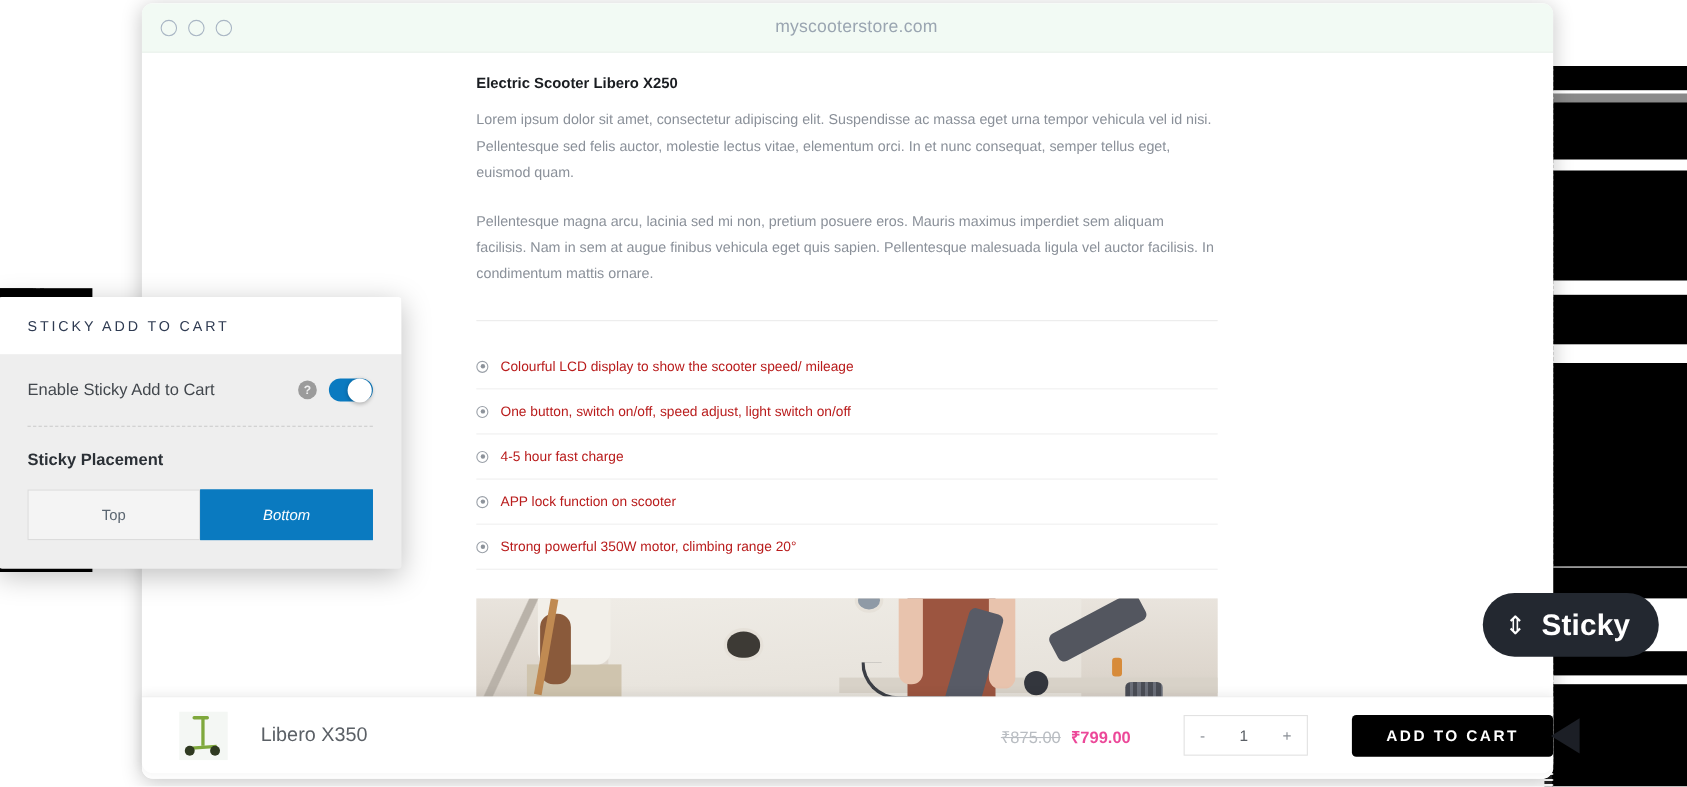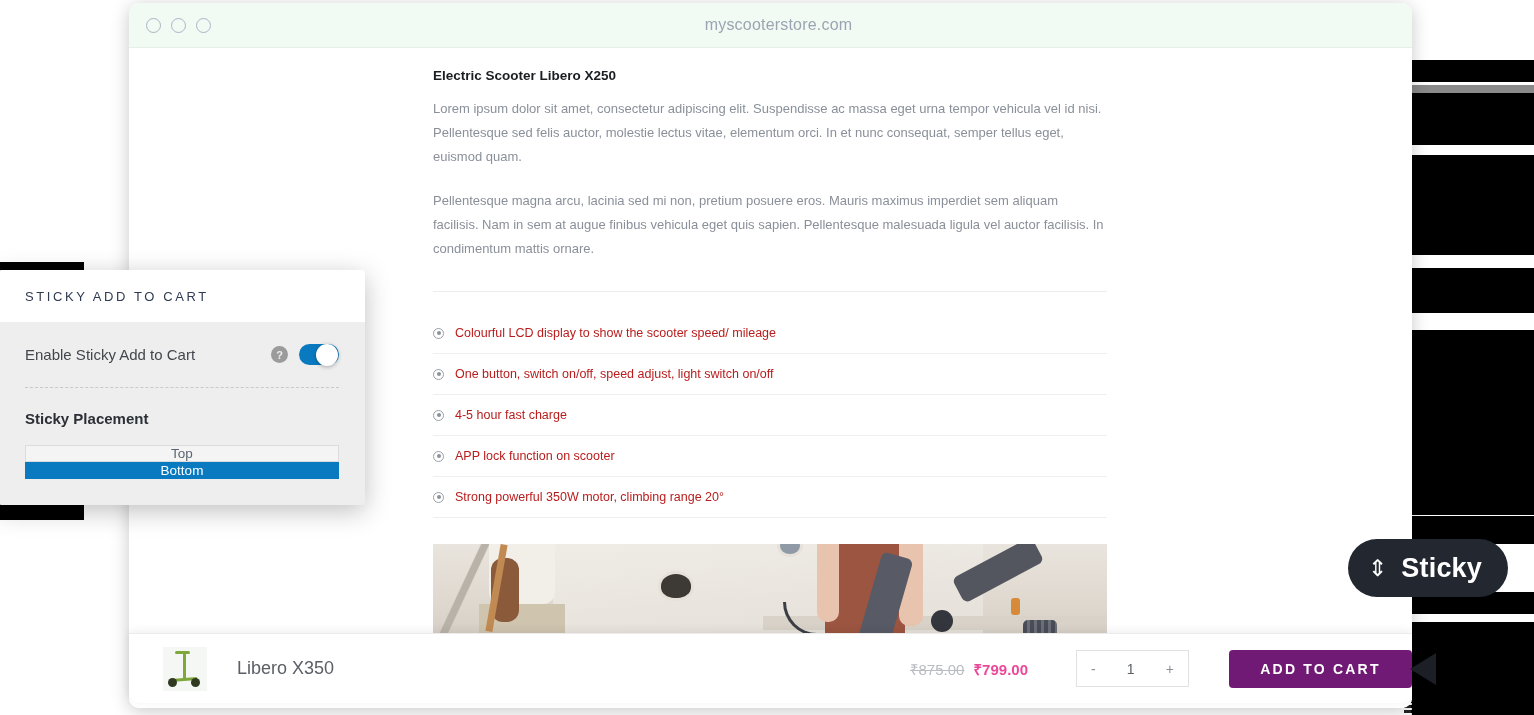--- a/index.html
+++ b/index.html
@@ -195,21 +195,21 @@
     border: 1px solid #e2e2e2;
     display: flex; align-items: center; justify-content: space-between;
     padding: 0 14px;
     font-size: 14px; color: #8b9097;
     flex: none;
   }
   .qty .q-val { color: #5b6066; }
   .atc {
     margin-left: 40px; margin-right: 0;
     width: 183px; height: 38px;
-    background: #701a75;
+    background: #000000;
     border: none; border-radius: 4px;
     color: #fff; font-size: 14px; font-weight: bold;
     letter-spacing: 2.2px;
     cursor: pointer;
     flex: none;
   }
   .sb-arrow {
     position: absolute; right: -24px; top: 50%; transform: translateY(-50%);
     width: 0; height: 0;
     border-top: 16px solid transparent;
@@ -256,27 +256,27 @@
   .toggle::after {
     content: ""; position: absolute;
     right: 1px; top: 50%; transform: translateY(-50%);
     width: 22px; height: 22px; border-radius: 50%;
     background: #fff; box-shadow: 0 1px 4px rgba(0,0,0,.3);
   }
   .sub-label {
     margin-top: 22px;
     font-size: 15px; color: #2b3036; font-weight: bold;
   }
-  .segmented { margin-top: 18px; display: flex; height: 34px; flex-direction: column; }
+  .segmented { margin-top: 18px; display: flex; height: 46px; }
   .seg {
     flex: 1; display: flex; align-items: center; justify-content: center;
     font-size: 13.5px; cursor: pointer;
   }
   .seg.inactive { background: #f4f4f4; border: 1px solid #dcdcdc; color: #5a6570; }
-  .seg.active   { background: #0a7ac0; color: #fff; border: 1px solid #0a7ac0; }
+  .seg.active   { background: #0a7ac0; color: #fff; border: 1px solid #0a7ac0; font-style: italic; }
 
   
   .sticky-badge {
     position: absolute;
     left: 1348px; top: 539px;
     height: 58px; padding: 0 26px 0 20px;
     background: #232830;
     border-radius: 29px;
     display: flex; align-items: center; gap: 14px;
     color: #fff;

